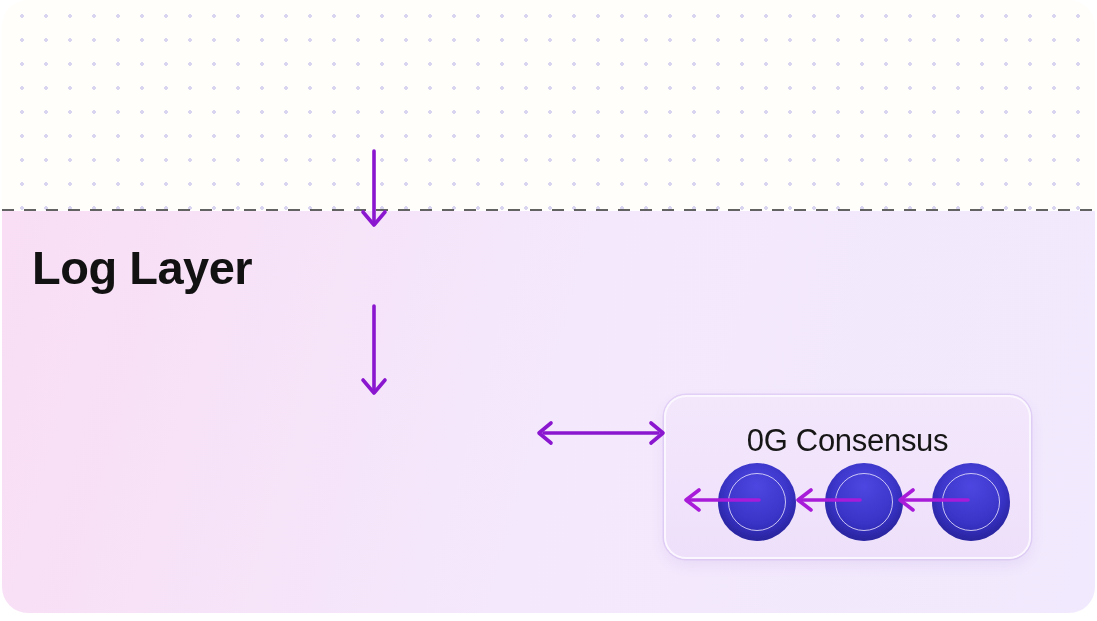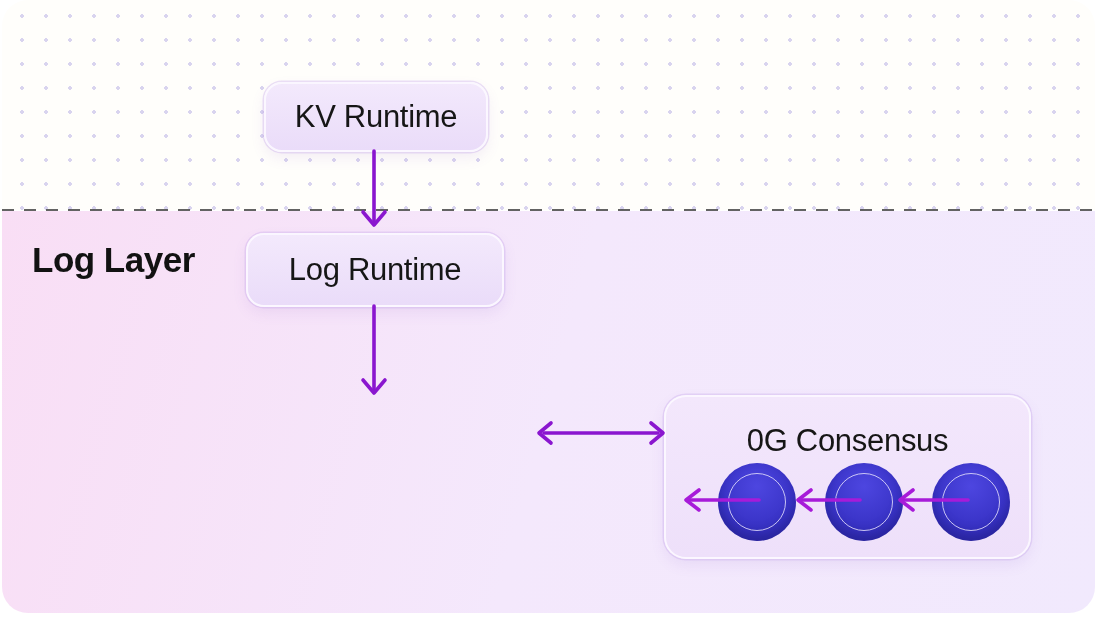--- a/index.html
+++ b/index.html
@@ -26,21 +26,21 @@
     position:absolute;left:0;right:0;top:211px;bottom:0;
     background:linear-gradient(105deg, #f9def5 0%, #f4e8fc 50%, #f1e9fd 100%);
   }
   .dashed-divider{
     position:absolute;left:0;right:0;top:209px;height:2px;
     background:repeating-linear-gradient(90deg, #474747 0 12px, transparent 12px 22px);
     opacity:.85;
   }
   .layer-label{
     position:absolute;left:30px;top:240px;
-    font-size:35px;font-weight:600;letter-spacing:-0.5px;color:#121212;
+    font-size:47px;font-weight:600;letter-spacing:-0.5px;color:#121212;
   }
   .node-box{
     position:absolute;z-index:2;
     display:flex;align-items:center;justify-content:center;
     background:linear-gradient(180deg,#f3e9fc 0%, #eadcf9 100%);
     border:2px solid rgba(252,248,255,0.9);
     box-shadow:0 0 0 1.5px rgba(199,166,236,0.35), 0 6px 14px rgba(140,90,200,0.10);
     border-radius:18px;
     font-size:31px;font-weight:500;letter-spacing:-0.3px;color:#161616;
     white-space:nowrap;
@@ -83,23 +83,21 @@
 
 <div class="canvas">
   <div class="card">
 
     <div class="top-zone"></div>
     <div class="layer-zone"></div>
     <div class="dashed-divider"></div>
 
     <div class="layer-label">Log Layer</div>
 
-    <div class="node-box box-kv">KV Runtime</div>
 
-    <div class="node-box box-log">Log Runtime</div>
 
 
     <div class="consensus-panel">
       <div class="consensus-title">0G Consensus</div>
       <div class="node-row">
           <div class="consensus-node"></div>
           <div class="consensus-node"></div>
           <div class="consensus-node"></div>
         </div>
     </div>

